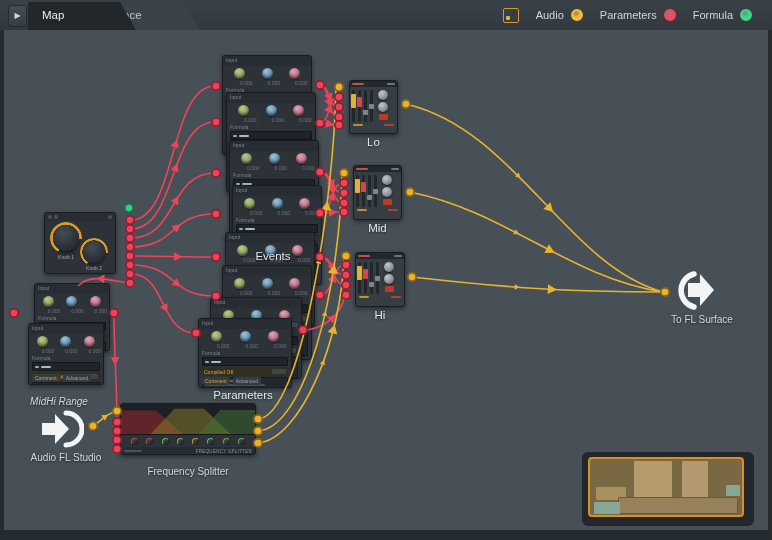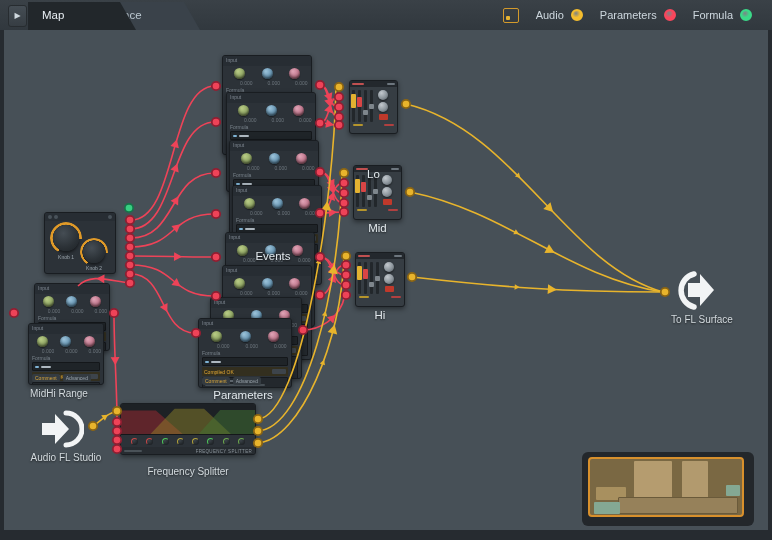--- a/index.html
+++ b/index.html
@@ -600,26 +600,26 @@
   </svg>
 </div>
 
 <div class="io-icon" style="left:676px;top:270px;">
   <svg width="44" height="40" viewBox="0 0 44 40">
     <path d="M18,4 a17,17 0 0 0 0,33" fill="none" stroke="#f2f4f5" stroke-width="5.5" stroke-linecap="round"></path>
     <polygon points="12,13 24,13 24,4 38,20 24,36 24,27 12,27" fill="#f2f4f5"></polygon>
   </svg>
 </div>
 
-<div class="caption" style="left:10px;top:388px;width:98px;">MidHi Range</div>
+<div class="caption" style="left:10px;top:396px;width:98px;font-style:italic;">MidHi Range</div>
 <div class="caption" style="left:20px;top:452px;width:92px;">Audio FL Studio</div>
 <div class="caption" style="left:125px;top:466px;width:126px;">Frequency Splitter</div>
 <div class="caption big" style="left:196px;top:389px;width:94px;z-index:55;">Parameters</div>
 <div class="caption big" style="left:228px;top:250px;width:90px;z-index:55;">Events</div>
-<div class="caption big" style="left:349px;top:136px;width:49px;margin-top:32px;">Lo</div>
+<div class="caption big" style="left:349px;top:136px;width:49px;">Lo</div>
 <div class="caption big" style="left:353px;top:222px;width:49px;">Mid</div>
 <div class="caption big" style="left:355px;top:309px;width:50px;">Hi</div>
 <div class="caption" style="left:654px;top:314px;width:96px;">To FL Surface</div>
 
 <svg class="wires" width="772" height="540">
     <path d="M131,220 C177.2,220 168.8,86 215,86" fill="none" stroke="#ee4358" stroke-width="1.6"></path>
     <polygon points="0,-4.4 8,0 0,4.4" transform="translate(175.7613525390625,143.2866973876953) rotate(-73.81952825817683) translate(-4,0)" fill="#ee4358"></polygon>
     <path d="M131,229 C177.2,229 168.8,122 215,122" fill="none" stroke="#ee4358" stroke-width="1.6"></path>
     <polygon points="0,-4.4 8,0 0,4.4" transform="translate(175.9261016845703,167.2891387939453) rotate(-69.96520555501095) translate(-4,0)" fill="#ee4358"></polygon>
     <path d="M131,238 C177.2,238 168.8,173 215,173" fill="none" stroke="#ee4358" stroke-width="1.6"></path>

